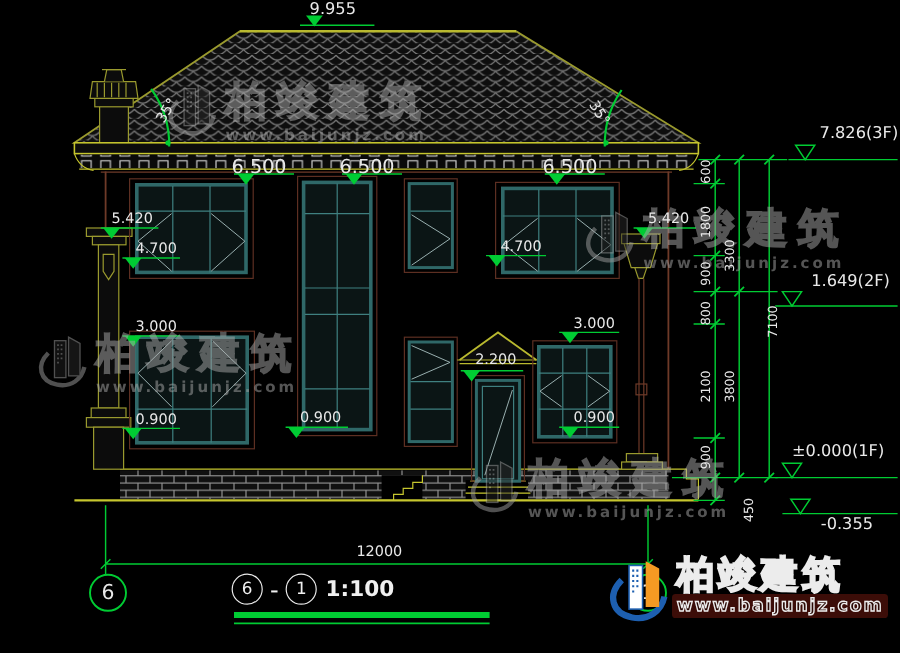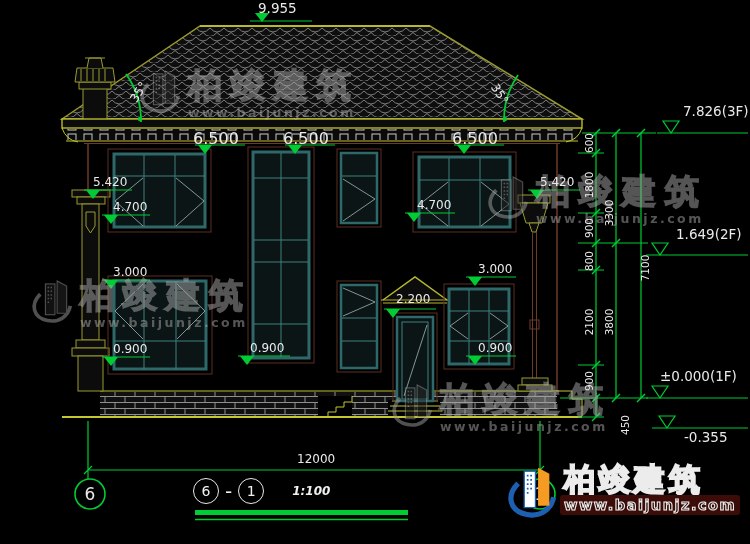--- a/index.html
+++ b/index.html
@@ -14,21 +14,21 @@
   .rotl{transform:rotate(-58deg);} .rotr{transform:rotate(58deg);}
   .bubble-num{position:absolute;width:30px;height:30px;text-align:center;line-height:30px;
        color:#e9e9e9;font-size:17px;}
   
   .titlebar{position:absolute;left:193px;top:478px;display:flex;align-items:center;gap:5px;
        color:#f0f0f0;}
   .tcircle{display:inline-block;width:24px;height:24px;border:1.6px solid #e9e9e9;
        border-radius:50%;text-align:center;line-height:24px;font-size:14px;}
   .tdash{font-size:20px;margin:0 1px;}
   .tname{font-size:23px;font-weight:bold;letter-spacing:2px;}
-  .tscale{font-size:12px;font-weight:bold;margin-left:23px;font-style:italic;}
+  .tscale{font-size:18px;font-weight:bold;margin-left:2px;}
   
   .wm{position:absolute;display:flex;align-items:flex-start;gap:6px;opacity:.5;}
   .wm .wm-cjk{font-size:34px;font-weight:bold;letter-spacing:9px;color:#3a3a3a;
        -webkit-text-stroke:1.6px #a9a9a9;line-height:1;}
   .wm .wm-url{font-size:12.5px;font-weight:bold;letter-spacing:2.5px;color:#a9a9a9;margin-top:3px;}
   .wm svg{flex:0 0 auto;}
   
   .brandlogo{position:absolute;left:506px;top:464px;display:flex;align-items:flex-start;gap:6px;}
   .brand-cjk{font-size:31px;font-weight:bold;letter-spacing:4px;line-height:1;color:#0c0c0c;
        -webkit-text-stroke:2px #ececec;}

